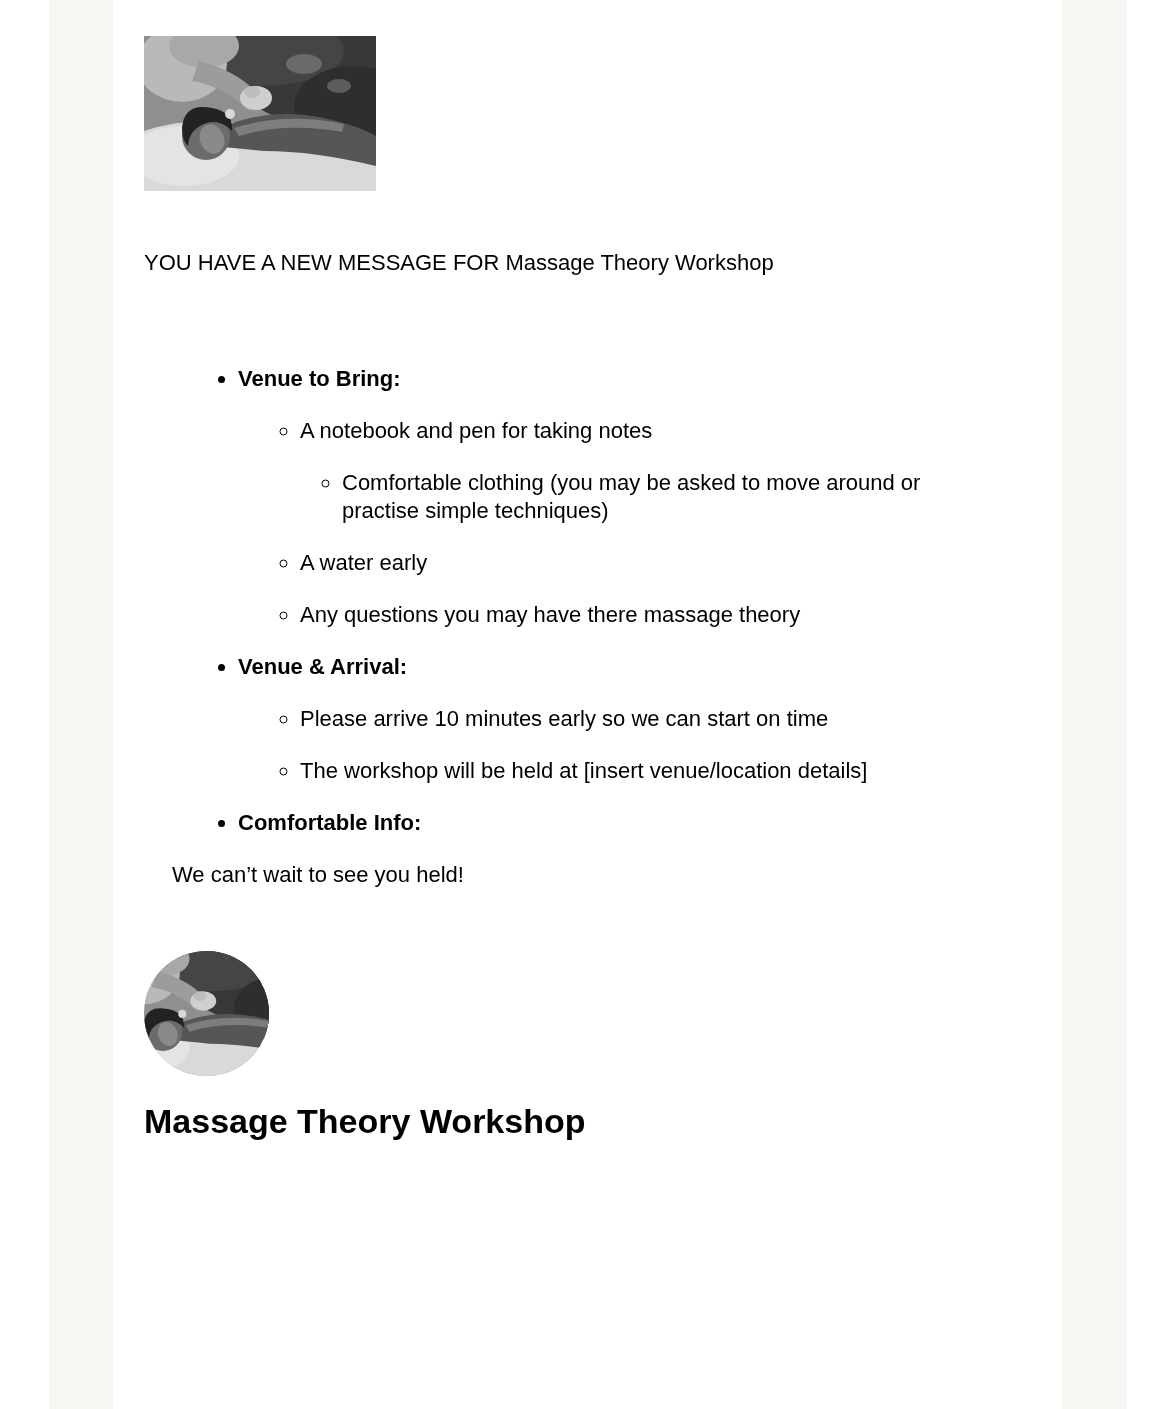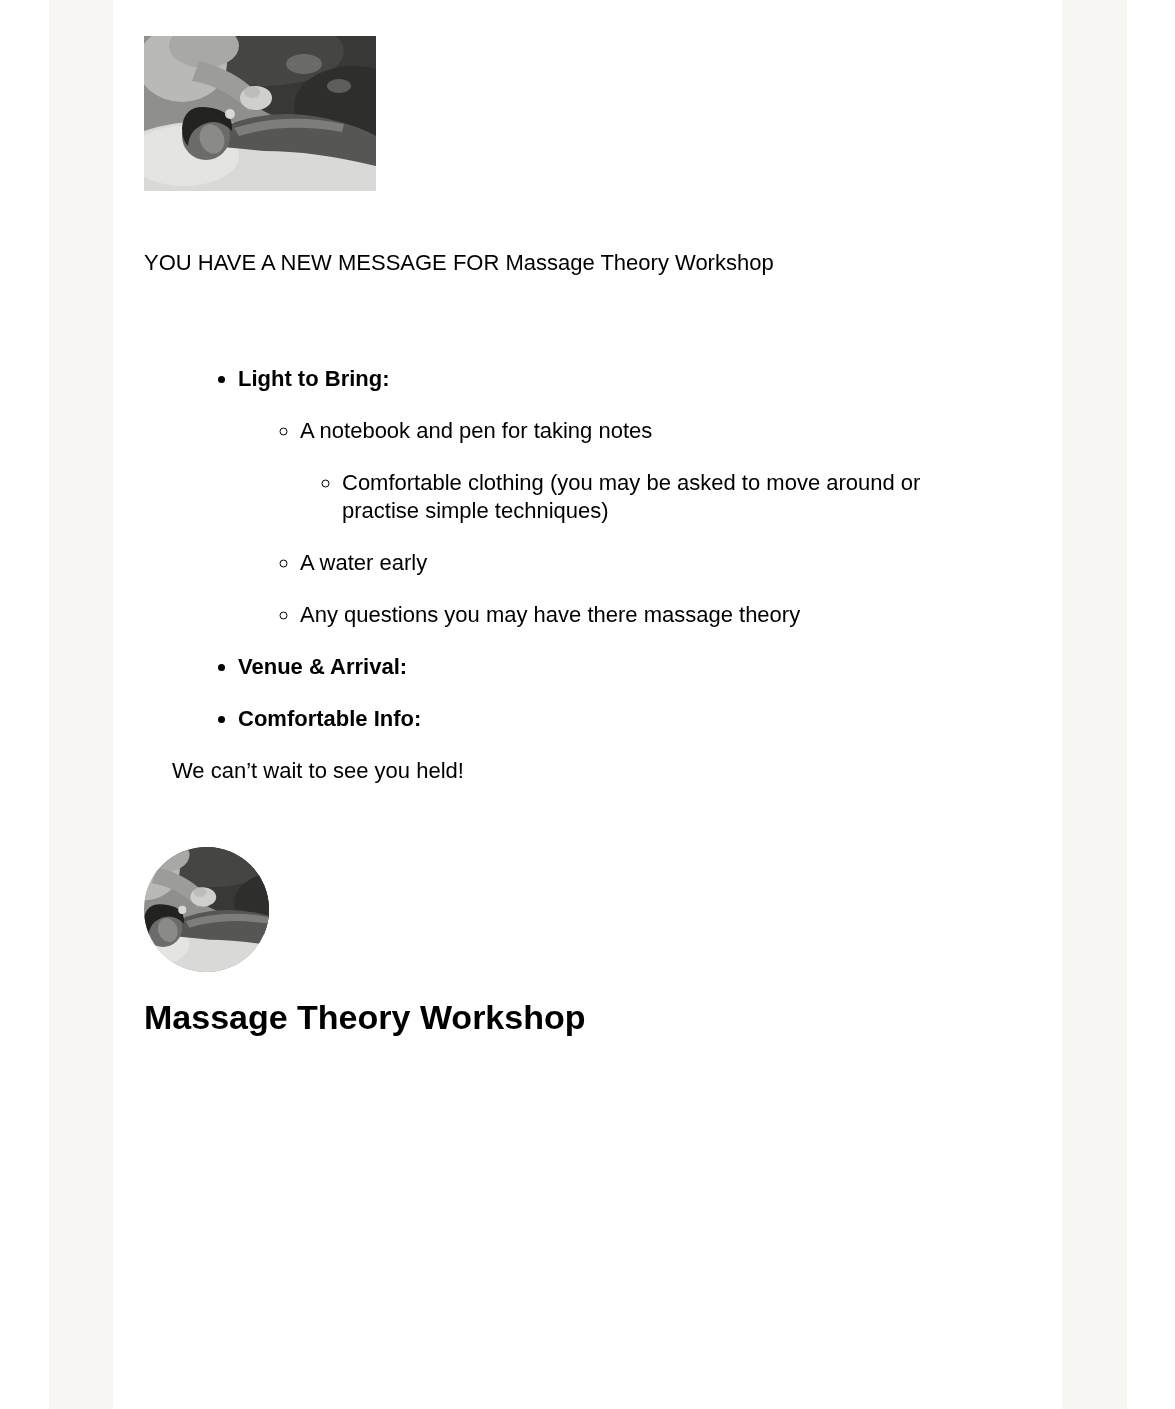--- a/index.html
+++ b/index.html
@@ -104,30 +104,34 @@
         <circle cx="86" cy="78" r="5" fill="#d8d8d6"></circle>
       </svg>
     </div>
 
     <div class="notice">YOU HAVE A NEW MESSAGE FOR Massage Theory Workshop</div>
 
     <div class="body-content">
 
       <ul>
         <li>
-          <strong>Light to Bring:</strong>
+          <strong>Venue to Bring:</strong>
           <ul>
             <li>A notebook and pen for taking notes</li>
             <li class="wrap-tight">Comfortable clothing (you may be asked to move around or practise simple techniques)</li>
             <li>A water early</li>
             <li>Any questions you may have there massage theory</li>
           </ul>
         </li>
         <li>
           <strong>Venue &amp; Arrival:</strong>
+          <ul>
+            <li>Please arrive 10 minutes early so we can start on time</li>
+            <li>The workshop will be held at [insert venue/location details]</li>
+          </ul>
         </li>
         <li>
           <strong>Comfortable Info:</strong>
         </li>
       </ul>
 
       <p class="closing">We can’t wait to see you held!</p>
     </div>
 
     <div class="avatar">

